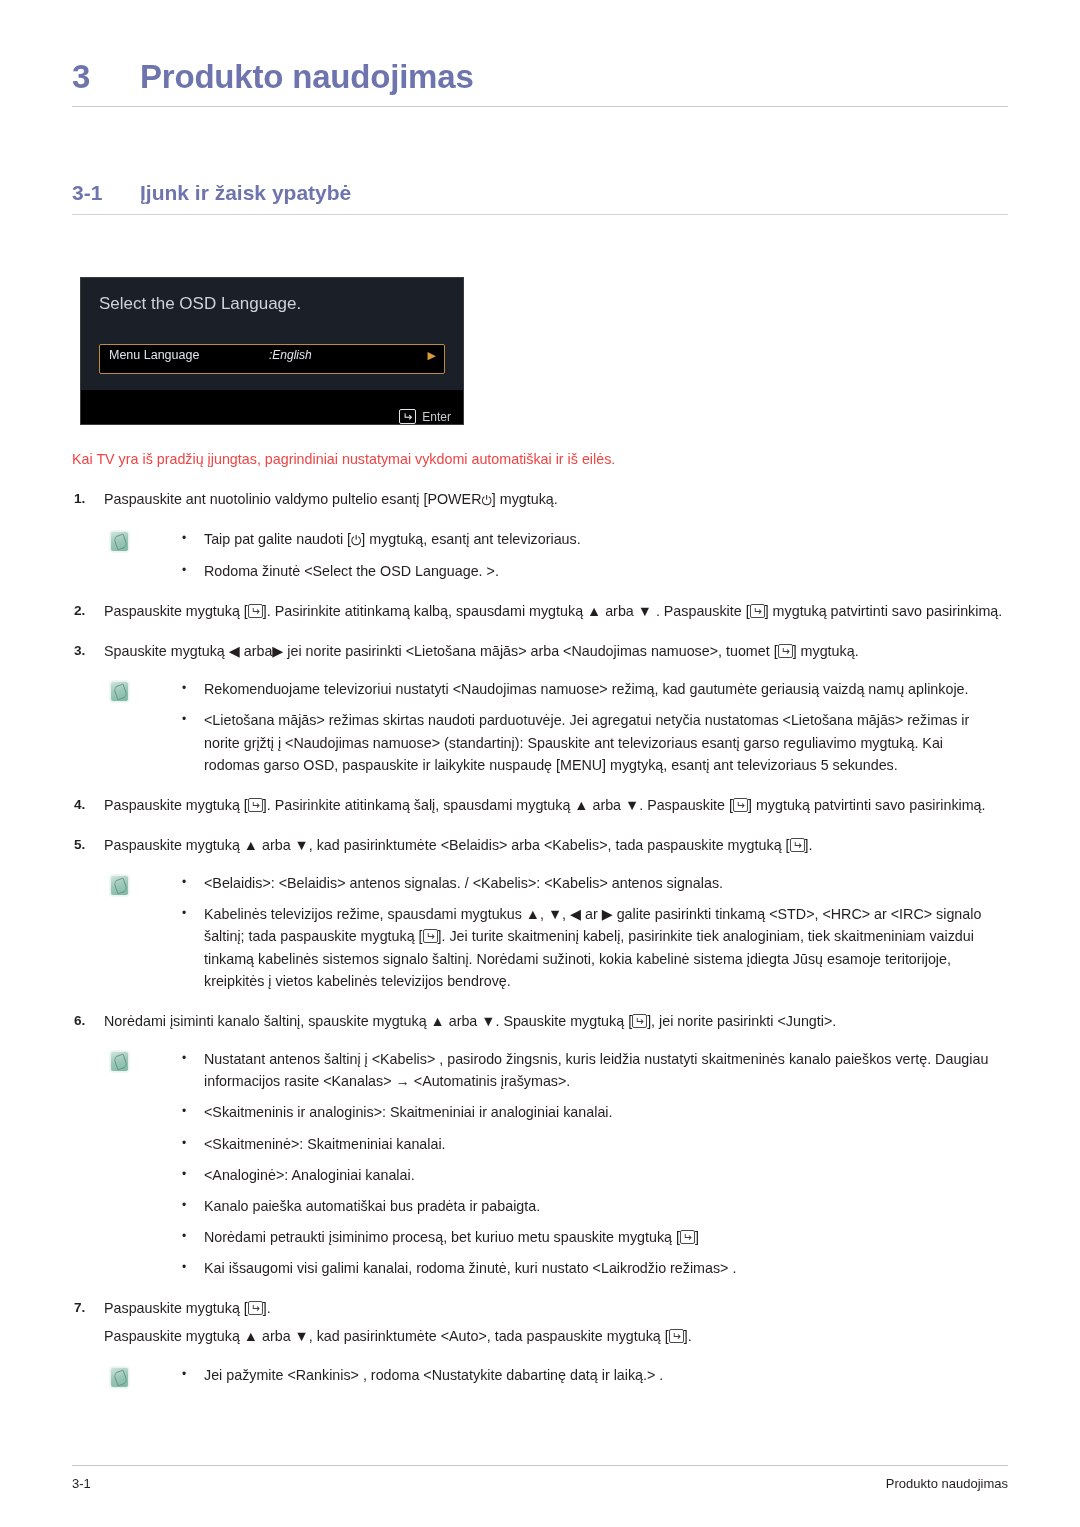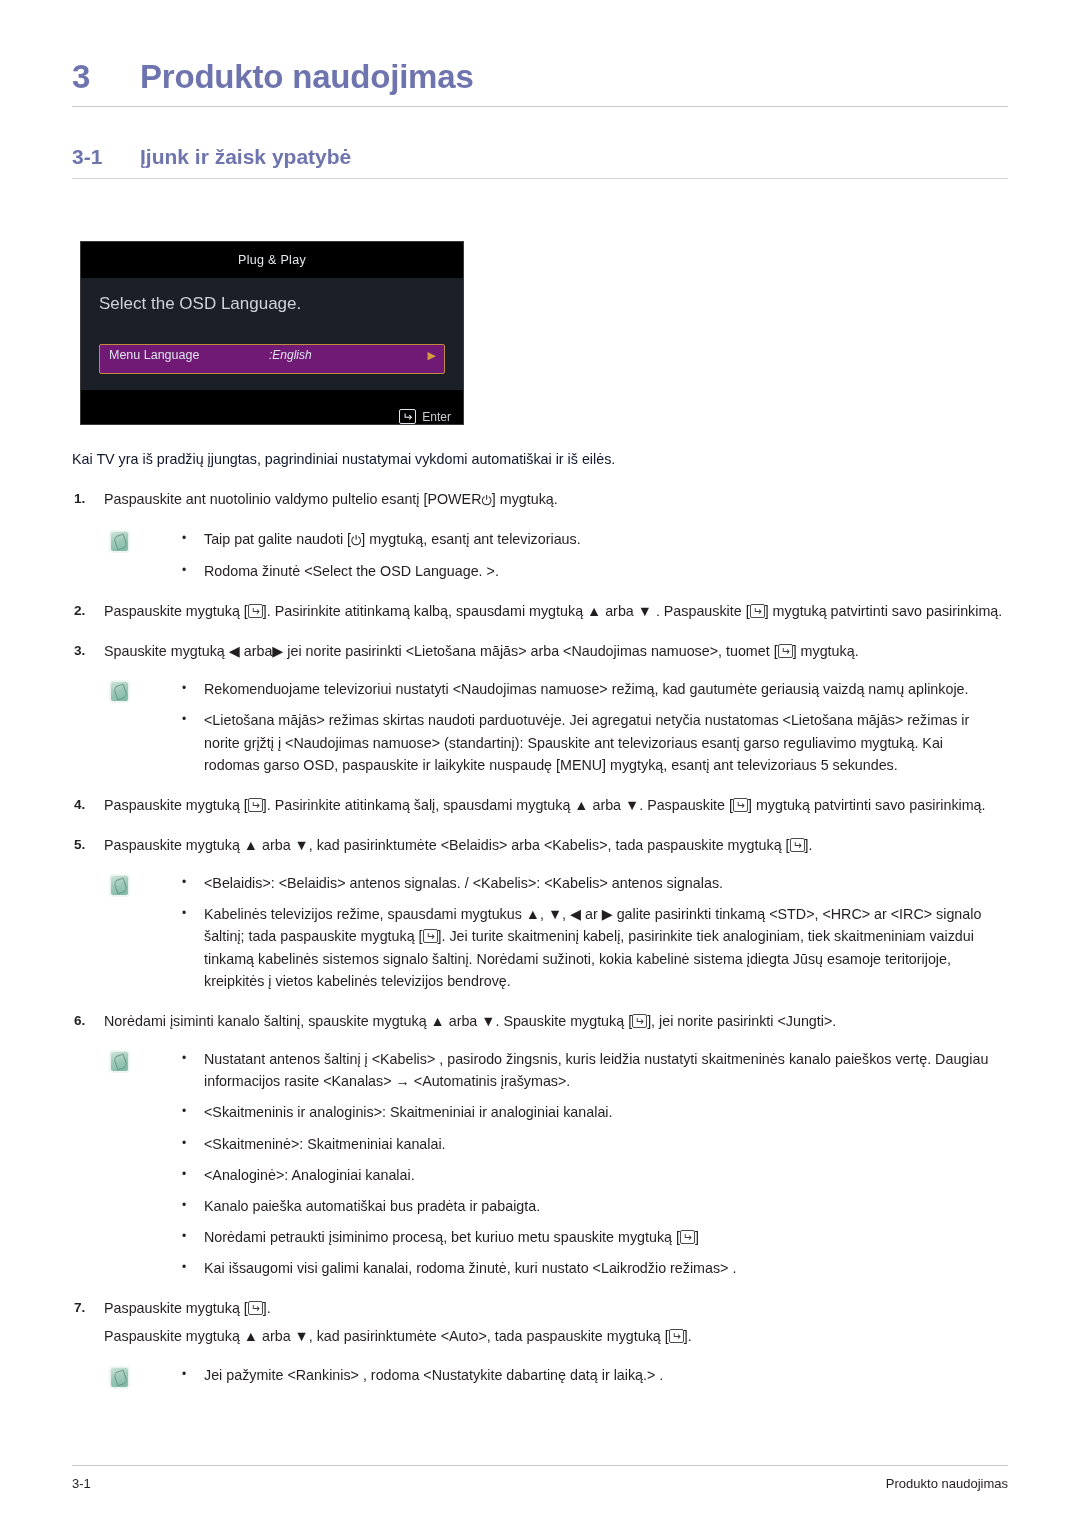--- a/index.html
+++ b/index.html
@@ -49,21 +49,21 @@
     align-items: baseline;
     margin-top: 38px;
     color: #6e74ad;
     font-size: 21px;
     font-weight: bold;
   }
   .section-num {
     width: 68px;
     flex: 0 0 68px;
   }
-  .section-title { flex: 1; }
+  .section-title { flex: 1; margin-top: 36px; }
   .rule-thin {
     border-bottom: 1px solid #d3d3dc;
     margin-top: 9px;
   }
 
   
   .osd-wrap {
     margin-top: 62px;
     margin-left: 8px;
     width: 384px;
@@ -95,21 +95,21 @@
     color: #cdd3dc;
     margin-bottom: 30px;
   }
   .osd-row {
     border: 1px solid #c08a3e;
     border-radius: 2px;
     height: 30px;
     display: flex;
     align-items: center;
     padding: 0 8px 8px 9px;
-    background: #701a75;
+    background: #000000;
     box-sizing: border-box;
   }
   .osd-row-label {
     font-size: 12.5px;
     color: #dfe4ec;
     width: 160px;
     flex: 0 0 160px;
   }
   .osd-row-value {
     font-size: 12px;
@@ -167,21 +167,21 @@
     display: inline-block;
     font-size: 13px;
     vertical-align: -1px;
   }
 
   
   .intro {
     margin-top: 24px;
     font-size: 14.3px;
     line-height: 1.5;
-    color: #0f172a;
+    color: #ef4444;
   }
 
   ol.steps {
     list-style: none;
     margin: 0;
     padding: 0;
   }
   li.step {
     display: flex;
     margin-top: 18px;
@@ -289,21 +289,20 @@
   <div class="rule-thick"></div>
 
   <div class="section">
     <div class="section-num">3-1</div>
     <div class="section-title">Įjunk ir žaisk ypatybė</div>
   </div>
   <div class="rule-thin"></div>
 
   <div class="osd-wrap">
     <div class="osd">
-      <div class="osd-titlebar">Plug &amp; Play</div>
       <div class="osd-body">
         <div class="osd-prompt">Select the OSD Language.</div>
         <div class="osd-row">
           <span class="osd-row-label">Menu Language</span>
           <span class="osd-row-value">:English</span>
           <span class="osd-row-arrow">▶</span>
         </div>
       </div>
       <div class="osd-footer">
         <span class="keybox dark"></span>

